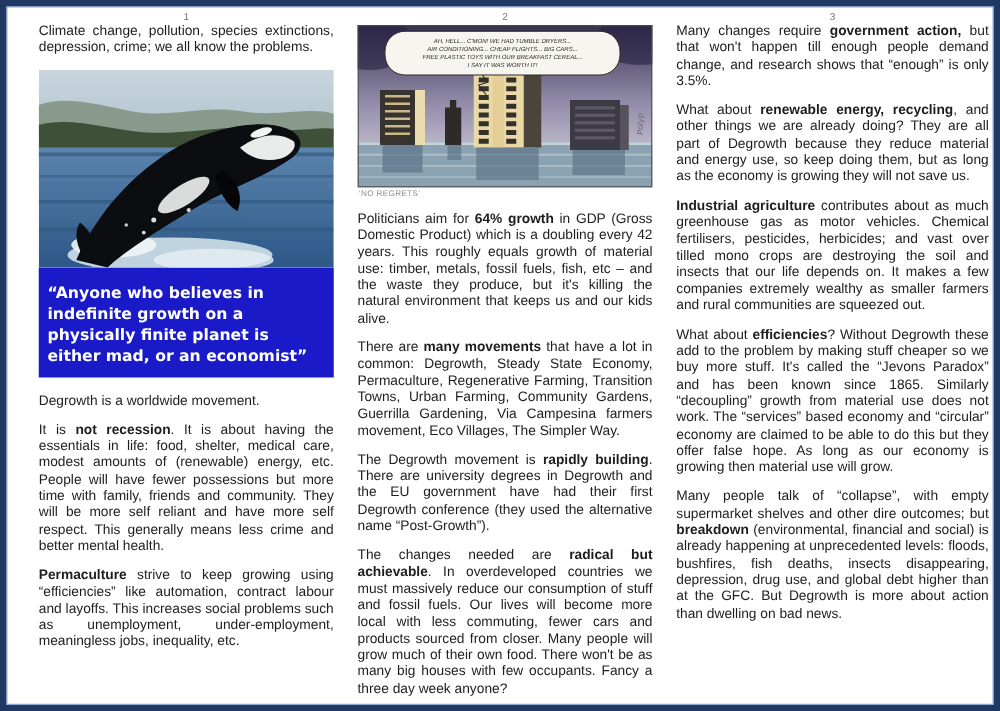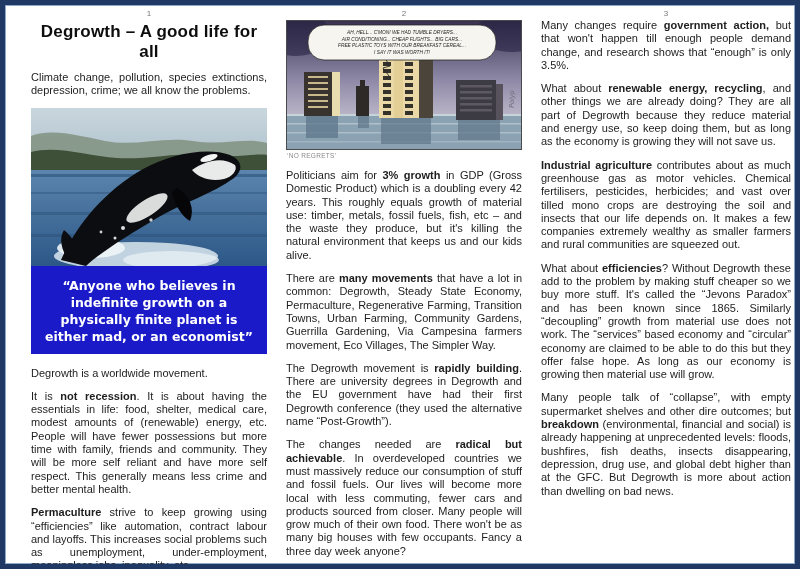--- a/index.html
+++ b/index.html
@@ -20,21 +20,21 @@
     font-size:17px; font-weight:bold; text-align:center;
     margin:3px 0 9px 0; color:#0d0d0d; letter-spacing:0.2px;
   }
   p.para {
     font-size:11px; line-height:13.3px; text-align:justify;
     margin:0 0 10px 0;
   }
   p.para .b { font-weight:bold; }
   .photo-wrap { margin:2px 0 0 0; line-height:0; }
   .quote-box {
-    background:#1a1ac8; color:#ffffff; text-align:center;
+    background:#1a1ac8; color:#ffffff; text-align:left;
     padding:11px 7px 9px 7px; margin:0 0 13px 0;
   }
   .quote-text {
     font-family:"DejaVu Sans", sans-serif; font-weight:bold;
     font-size:12.5px; line-height:17px;
   }
   .quote-attr {
     font-family:"DejaVu Sans", sans-serif; font-weight:bold;
     font-size:12.5px; margin-top:9px;
   }
@@ -45,21 +45,20 @@
   }
 </style>
 </head>
 <body>
 
 <div class="page">
   <div class="columns">
 
     <div class="col">
       <div class="pagenum">1</div>
-      <h1 class="title">Degrowth – A good life for all</h1>
       <p class="para">Climate change, pollution, species extinctions, depression, crime; we all know the problems.</p>
 
       <div class="photo-wrap">
         <svg width="236" height="158" viewBox="0 0 236 158">
           <defs>
             <linearGradient id="sky" x1="0" y1="0" x2="0" y2="1">
               <stop offset="0" stop-color="#c9d6dd"></stop>
                 <stop offset="1" stop-color="#a7bcc9"></stop>
             </linearGradient>
             <linearGradient id="sea" x1="0" y1="0" x2="0" y2="1">
@@ -182,21 +181,21 @@
             <text x="116" y="20.5">AIR CONDITIONING... CHEAP FLIGHTS... BIG CARS...</text>
             <text x="116" y="27">FREE PLASTIC TOYS WITH OUR BREAKFAST CEREAL...</text>
             <text x="116" y="33.5">I SAY IT WAS WORTH IT!</text>
           </g>
           <text x="228" y="88" font-family="DejaVu Sans, sans-serif" font-size="6.5" font-style="italic" fill="#6e6878" transform="rotate(-90 228 88)">Polyp</text>
           <rect x="0.5" y="0.5" width="235" height="129" fill="none" stroke="#4a4a4a" stroke-width="1"></rect>
         </svg>
       </div>
       <div class="cartoon-caption">‘NO REGRETS’</div>
 
-      <p class="para"><span>Politicians aim for </span><span class="b">3% growth</span><span> in GDP (Gross Domestic Product) which is a doubling every 42 years. This roughly equals growth of material use: timber, metals, fossil fuels, fish, etc – and the waste they produce, but it's killing the natural environment that keeps us and our kids alive.</span></p>
+      <p class="para"><span>Politicians aim for </span><span class="b">64% growth</span><span> in GDP (Gross Domestic Product) which is a doubling every 42 years. This roughly equals growth of material use: timber, metals, fossil fuels, fish, etc – and the waste they produce, but it's killing the natural environment that keeps us and our kids alive.</span></p>
 
       <p class="para"><span>There are </span><span class="b">many movements</span><span> that have a lot in common: Degrowth, Steady State Economy, Permaculture, Regenerative Farming, Transition Towns, Urban Farming, Community Gardens, Guerrilla Gardening, Via Campesina farmers movement, Eco Villages, The Simpler Way.</span></p>
 
       <p class="para"><span>The Degrowth movement is </span><span class="b">rapidly building</span><span>. There are university degrees in Degrowth and the EU government have had their first Degrowth conference (they used the alternative name “Post-Growth”).</span></p>
 
       <p class="para"><span>The changes needed are </span><span class="b">radical but achievable</span><span>. In overdeveloped countries we must massively reduce our consumption of stuff and fossil fuels. Our lives will become more local with less commuting, fewer cars and products sourced from closer. Many people will grow much of their own food. There won't be as many big houses with few occupants. Fancy a three day week anyone?</span></p>
     </div>
 
     <div class="col c3">
       <div class="pagenum">3</div>

